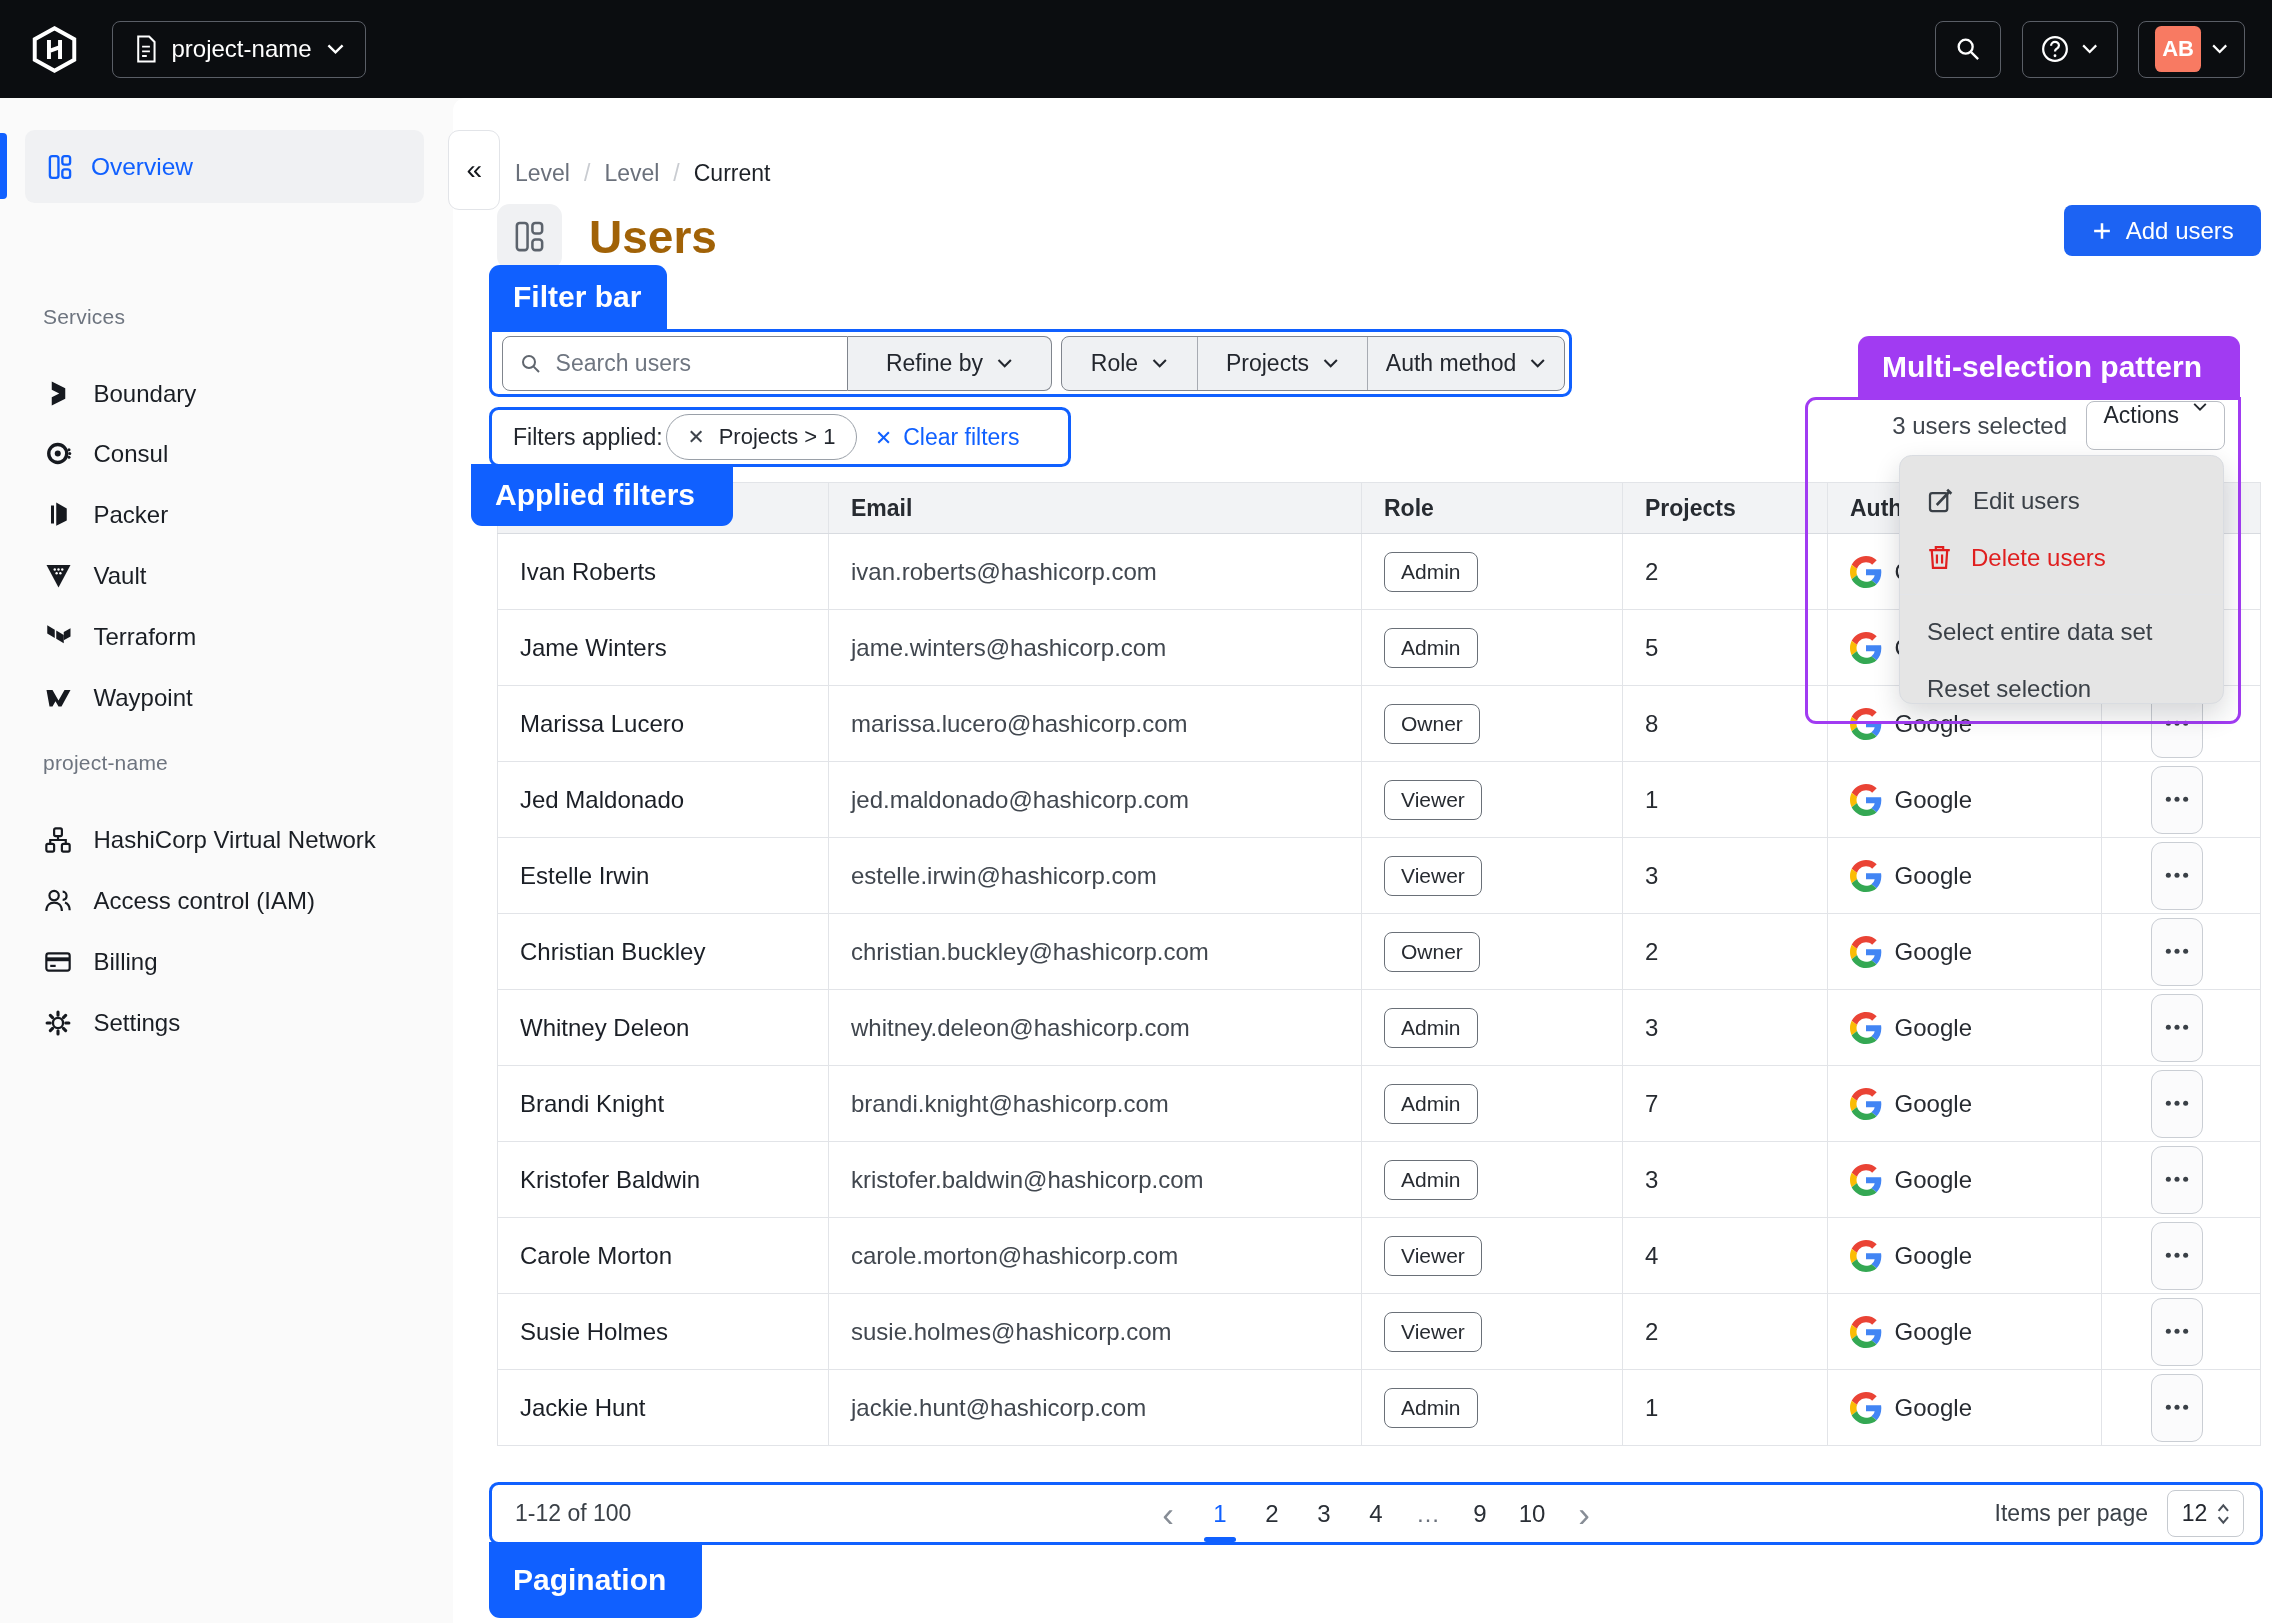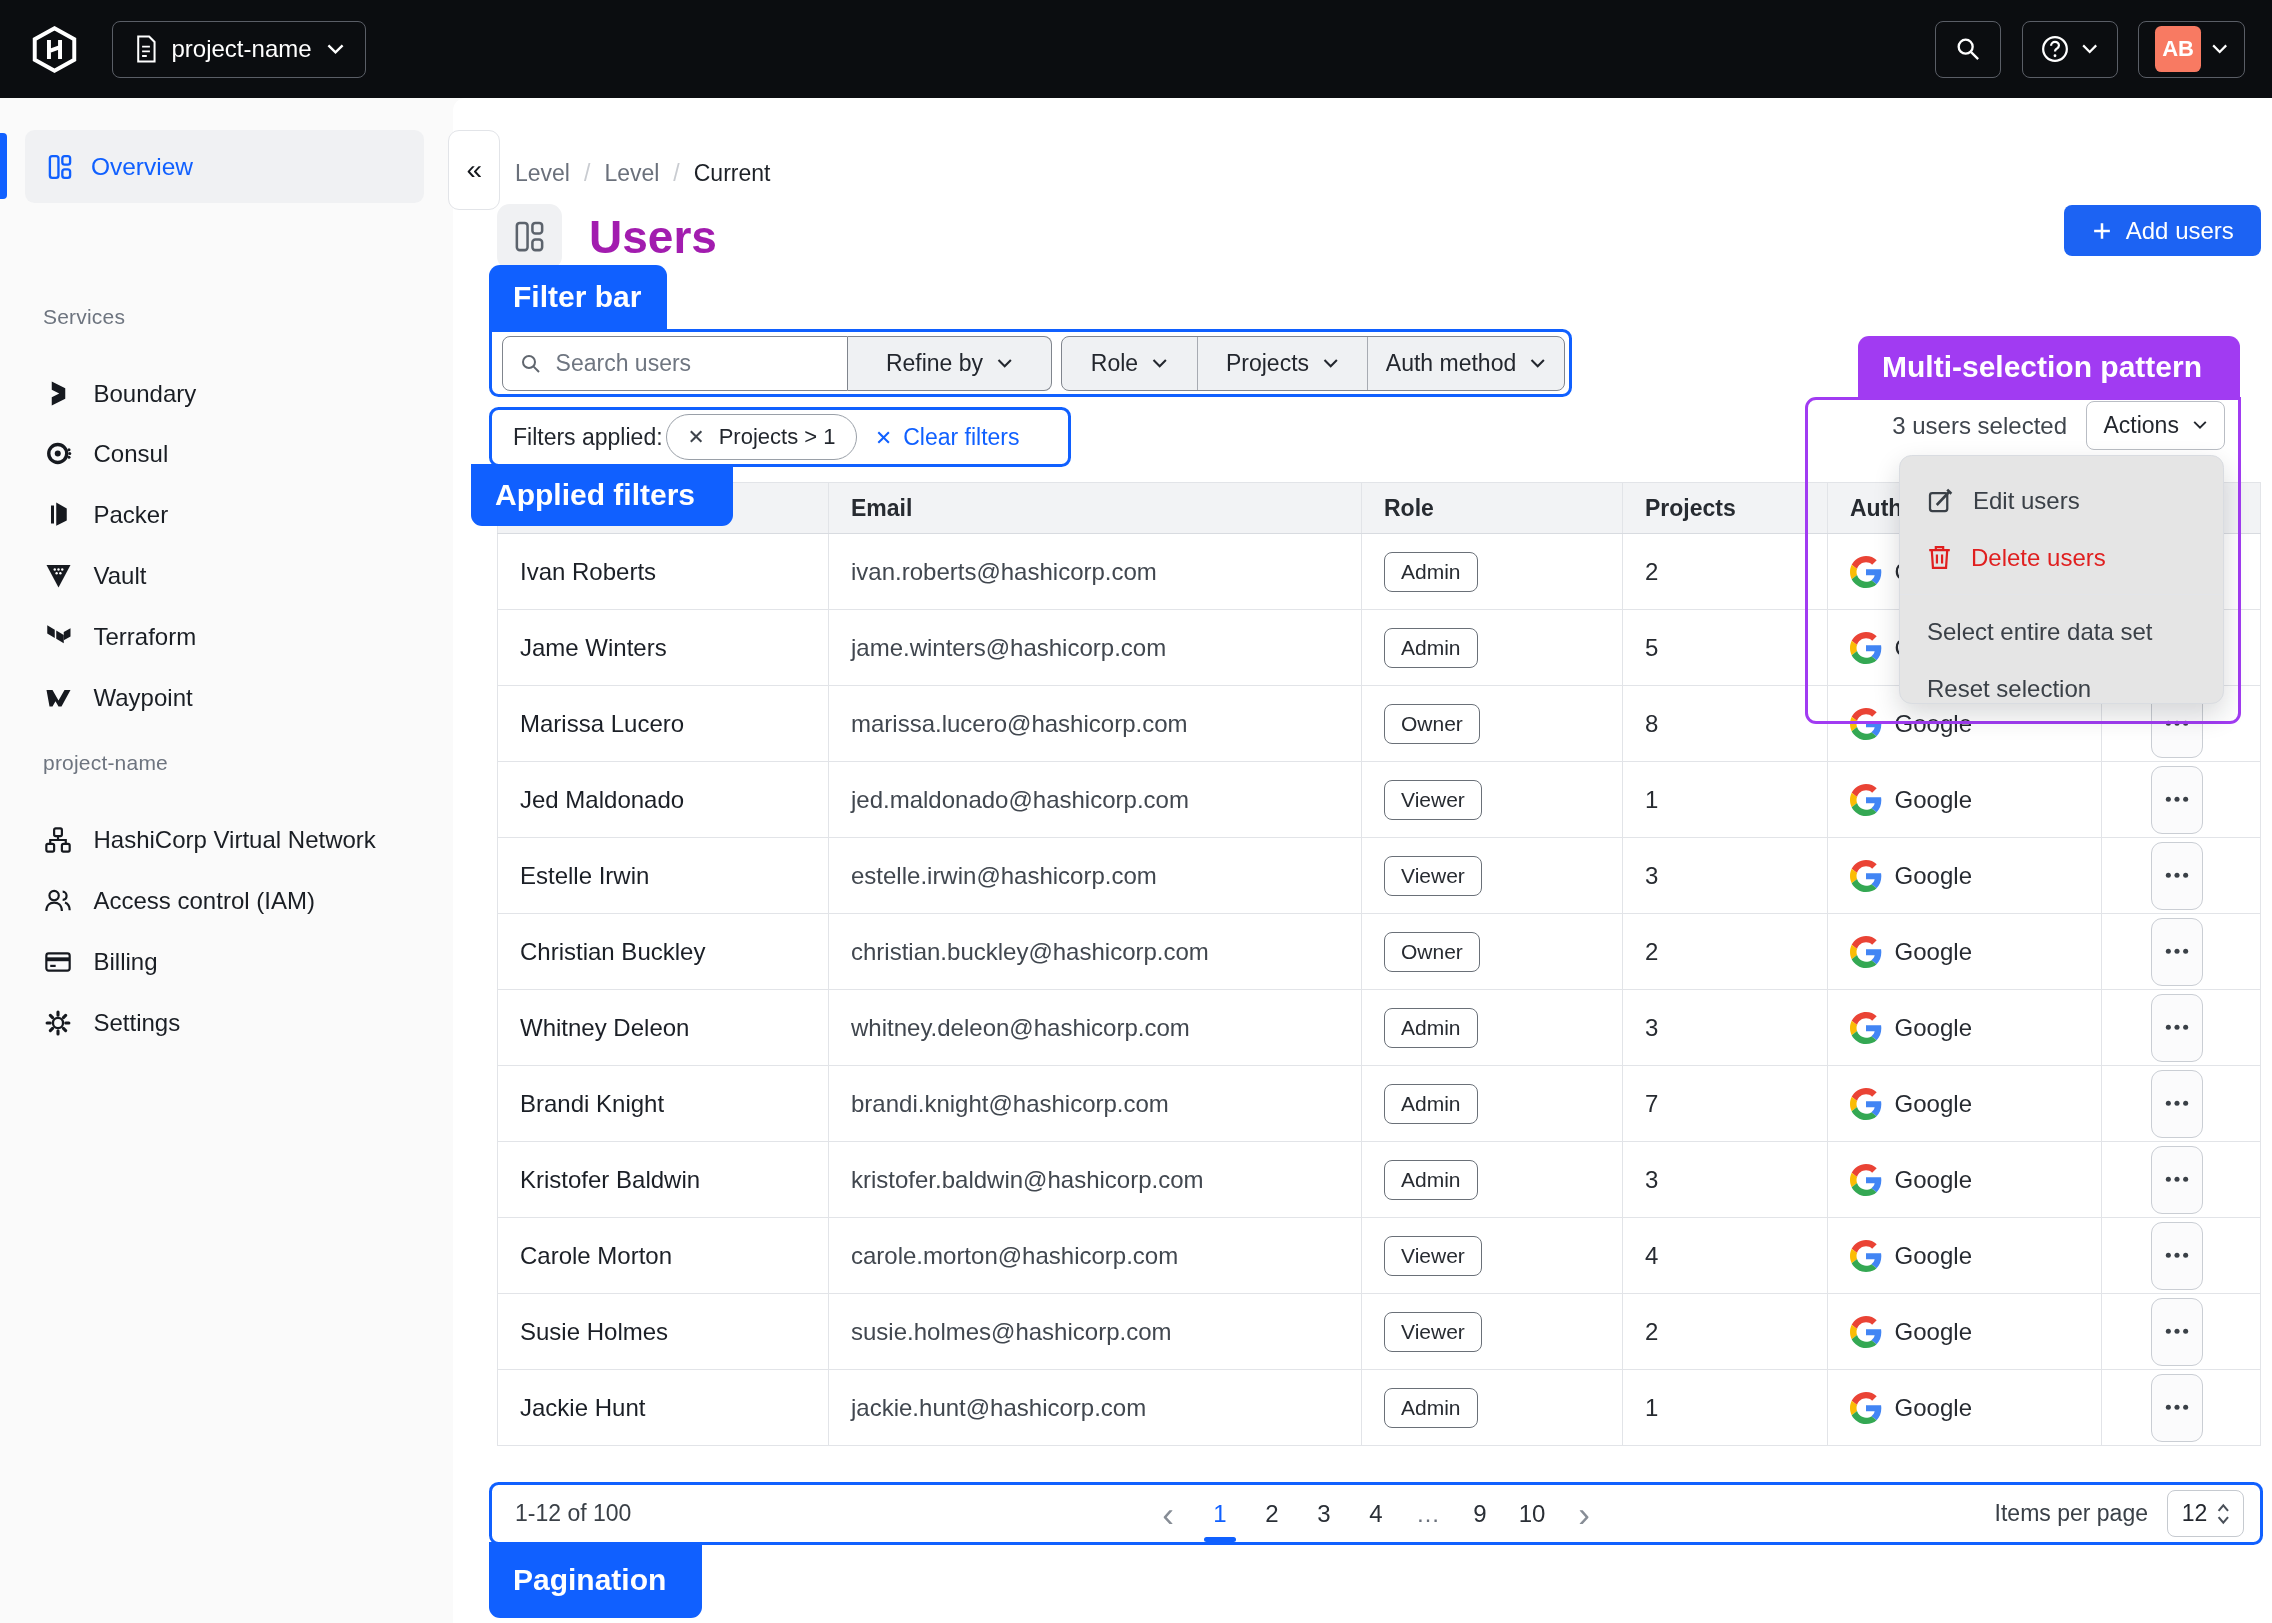--- a/index.html
+++ b/index.html
@@ -28,21 +28,21 @@
 
   
   .main { position:absolute; left:453px; top:98px; width:1820px; height:1526px; background:#ffffff; border-top-left-radius:12.6px; z-index:20; }
   .collapse-btn { position:absolute; left:-4.7px; top:32px; width:52px; height:80px; background:#fff; border:1.6px solid #e2e4e8; border-radius:11px; display:flex; align-items:center; justify-content:center; font-size:28px; color:#14171c; cursor:pointer; z-index:5; }
   .breadcrumb { position:absolute; left:62px; top:54px; height:35px; display:flex; align-items:flex-end; gap:14px; font-size:23px; }
   .crumb { color:#6a707b; cursor:pointer; }
   .crumb-sep { color:#c9ccd1; }
   .crumb-cur { color:#1d2127; font-weight:500; }
 
   .title-tile { position:absolute; left:44px; top:106px; width:65px; height:65px; background:#f0f1f3; border-radius:12.6px; display:flex; align-items:center; justify-content:center; }
-  .page-title { position:absolute; left:136px; top:112px; font-size:46px; font-weight:bold; color:#a21caf; }
+  .page-title { position:absolute; left:136px; top:112px; font-size:46px; font-weight:bold; color:#a16207; }
   .add-btn { position:absolute; left:1611px; top:107px; width:197px; height:51px; background:#1c63f3; color:#fff; border:none; border-radius:8px; font-size:24px; font-weight:500; display:flex; align-items:center; justify-content:center; gap:12.6px; cursor:pointer; font-family:inherit; }
 
   
   .ann-label { position:absolute; background:#1060ff; color:#fff; font-size:30px; font-weight:bold; display:flex; align-items:center; padding-left:24px; z-index:40; }
   .ann-box { position:absolute; border:3.2px solid #1060ff; background:transparent; z-index:30; pointer-events:none; }
   .lbl-filter { left:36px; top:167px; width:178px; height:64px; border-radius:11px 11px 0 0; }
   .box-filter { left:36px; top:231px; width:1083px; height:68px; border-radius:0 9.5px 9.5px 9.5px; }
   .box-applied { left:36px; top:309px; width:582px; height:60px; border-radius:9.5px; }
   .lbl-applied { left:18px; top:366px; width:262px; height:62px; border-radius:0 0 11px 11px; }
   .lbl-multi { left:1405px; top:238px; width:382px; height:62px; border-radius:11px 11px 0 0; background:#a13bf2; z-index:44; }
@@ -61,21 +61,21 @@
   .seg-role { width:136px; } .seg-proj { width:170px; } .seg-auth { width:196px; }
 
   
   .fa-label { position:absolute; left:60px; top:319px; height:41px; display:flex; align-items:center; font-size:23px; color:#23272e; }
   .chip { position:absolute; left:213px; top:316px; height:46px; border:1.6px solid #9aa0a8; border-radius:23px; background:#fff; display:flex; align-items:center; gap:14px; padding:0 20.5px; font-size:22px; color:#23272e; cursor:pointer; }
   .chip .x { color:#3f454d; font-size:20.5px; }
   .clear-link { position:absolute; left:422px; top:319px; height:41px; display:flex; align-items:center; gap:11px; font-size:23px; color:#1060ff; cursor:pointer; }
 
   
   .sel-text { position:absolute; left:1352px; top:305px; width:262px; height:46px; display:flex; align-items:center; justify-content:flex-end; font-size:24px; color:#3f454d; z-index:44; }
-  .actions-btn { position:absolute; left:1633px; top:303px; width:139px; height:49px; background:#fff; border:1.6px solid #b9bdc4; border-radius:8px; display:flex; align-items:center; justify-content:center; gap:12.6px; font-size:23px; color:#23272e; cursor:pointer; z-index:44; font-family:inherit; }
+  .actions-btn { position:absolute; left:1633px; top:303px; width:139px; height:49px; background:#fff; border:1.6px solid #b9bdc4; border-radius:8px; display:flex; align-items:flex-start; justify-content:center; gap:12.6px; font-size:23px; color:#23272e; cursor:pointer; z-index:44; font-family:inherit; }
   .menu { position:absolute; left:1446px; top:357px; width:325px; height:249px; background:#e5e5e5; border:0.8px solid #d9dce1; border-radius:12.6px; box-shadow:0 11px 27px rgba(20,24,30,.16); z-index:45; padding:16px 0; }
   .menu-item { height:57px; display:flex; align-items:center; gap:19px; padding:0 27px; font-size:24px; color:#3a4047; cursor:pointer; }
   .menu-item.critical { color:#e01f1f; }
   .menu-div { height:0; border-top:1.6px solid #e3e5e9; margin:8px 0; }
 
   
   .tablewrap { position:absolute; left:44px; top:384px; width:1763px; z-index:15; }
   table { border-collapse:collapse; table-layout:fixed; width:1763px; }
   th, td { border:1.2px solid #e2e4e8; padding:0 22px; text-align:left; vertical-align:middle; }
   thead th { background:#f2f3f5; height:51px; font-size:23px; font-weight:bold; color:#272b31; border-bottom:1.6px solid #d8dbe0; }

